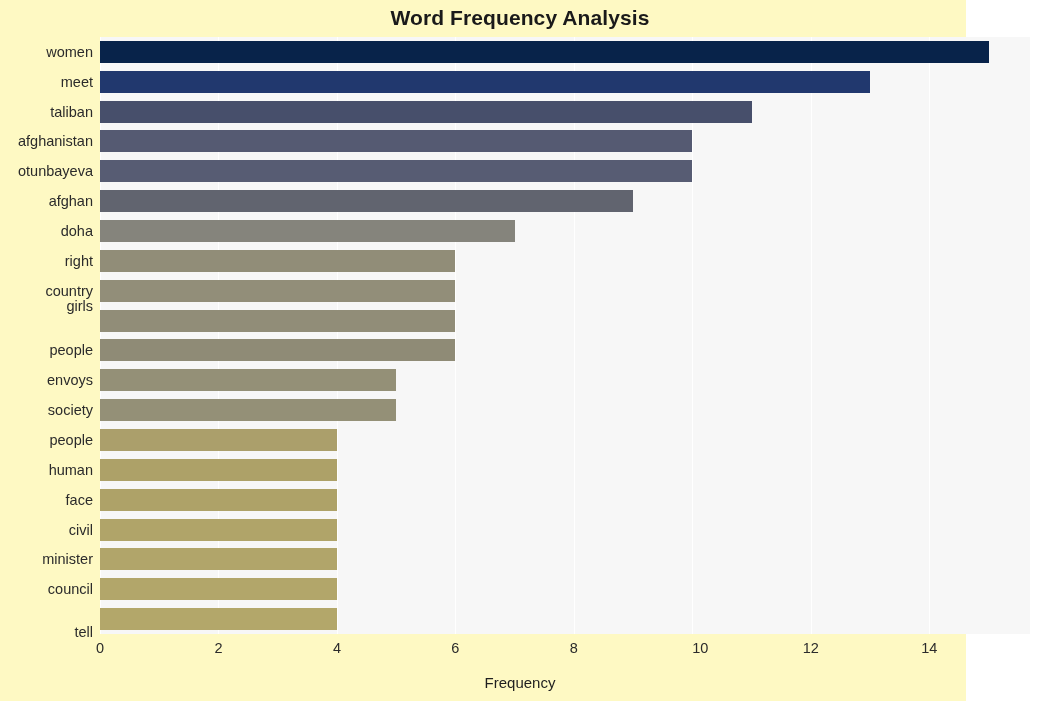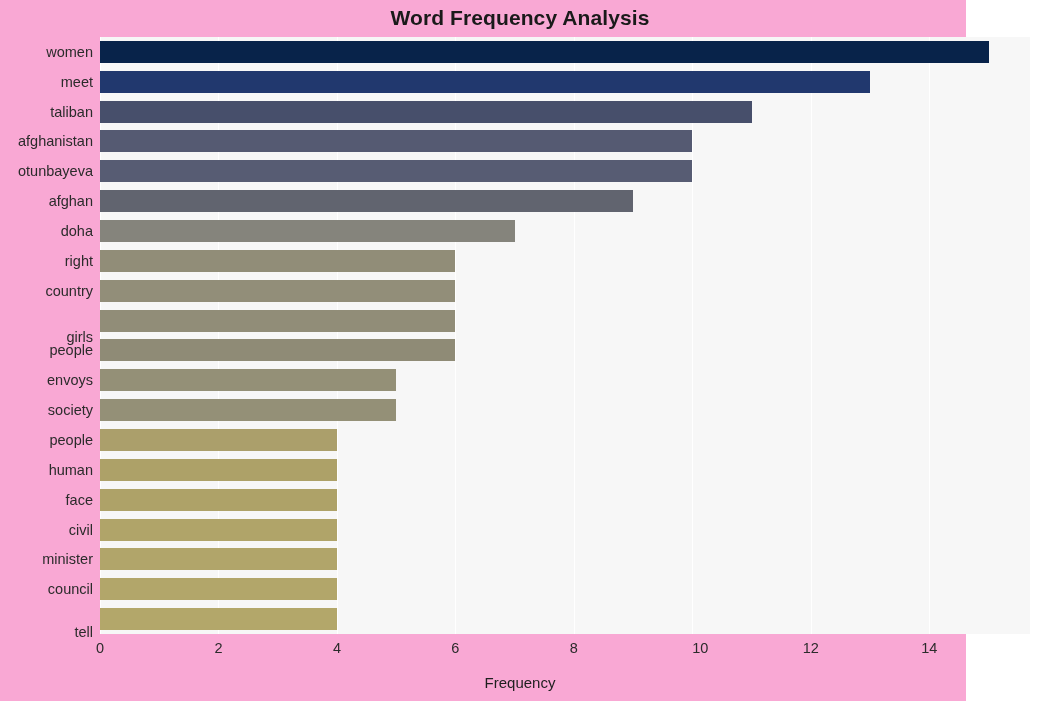--- a/index.html
+++ b/index.html
@@ -11,21 +11,21 @@
     width: 1040px;
     height: 701px;
     font-family: "Liberation Sans", sans-serif;
     overflow: hidden;
   }
 
   #chart-figure {
     position: relative;
     width: 966px;
     height: 701px;
-    background: #f9a8d4;
+    background: #fef9c3;
   }
 
   
   #chart-title {
     position: absolute;
     left: 0;
     top: 6px;
     width: 1040px;
     text-align: center;
     font-size: 21px;
@@ -196,21 +196,21 @@
   <div id="y-axis-labels">
       <div class="y-tick-label" style="top: 6.925px; padding-left: 28px;">women</div>
       <div class="y-tick-label" style="top: 36.775px;">meet</div>
       <div class="y-tick-label" style="top: 66.625px;">taliban</div>
       <div class="y-tick-label" style="top: 96.475px;">afghanistan</div>
       <div class="y-tick-label" style="top: 126.325px;">otunbayeva</div>
       <div class="y-tick-label" style="top: 156.175px;">afghan</div>
       <div class="y-tick-label" style="top: 186.025px;">doha</div>
       <div class="y-tick-label" style="top: 215.875px;">right</div>
       <div class="y-tick-label" style="top: 245.725px;">country</div>
-      <div class="y-tick-label" style="top: 292px; margin-left: 44px;">girls</div>
+      <div class="y-tick-label" style="top: 261px; margin-left: 44px;">girls</div>
       <div class="y-tick-label" style="top: 305.425px;">people</div>
       <div class="y-tick-label" style="top: 335.275px;">envoys</div>
       <div class="y-tick-label" style="top: 365.125px;">society</div>
       <div class="y-tick-label" style="top: 394.975px;">people</div>
       <div class="y-tick-label" style="top: 424.825px;">human</div>
       <div class="y-tick-label" style="top: 454.675px;">face</div>
       <div class="y-tick-label" style="top: 484.525px;">civil</div>
       <div class="y-tick-label" style="top: 514.375px;">minister</div>
       <div class="y-tick-label" style="top: 544.225px;">council</div>
       <div class="y-tick-label" style="top: 574.075px; margin-top: 13px;">tell</div>

